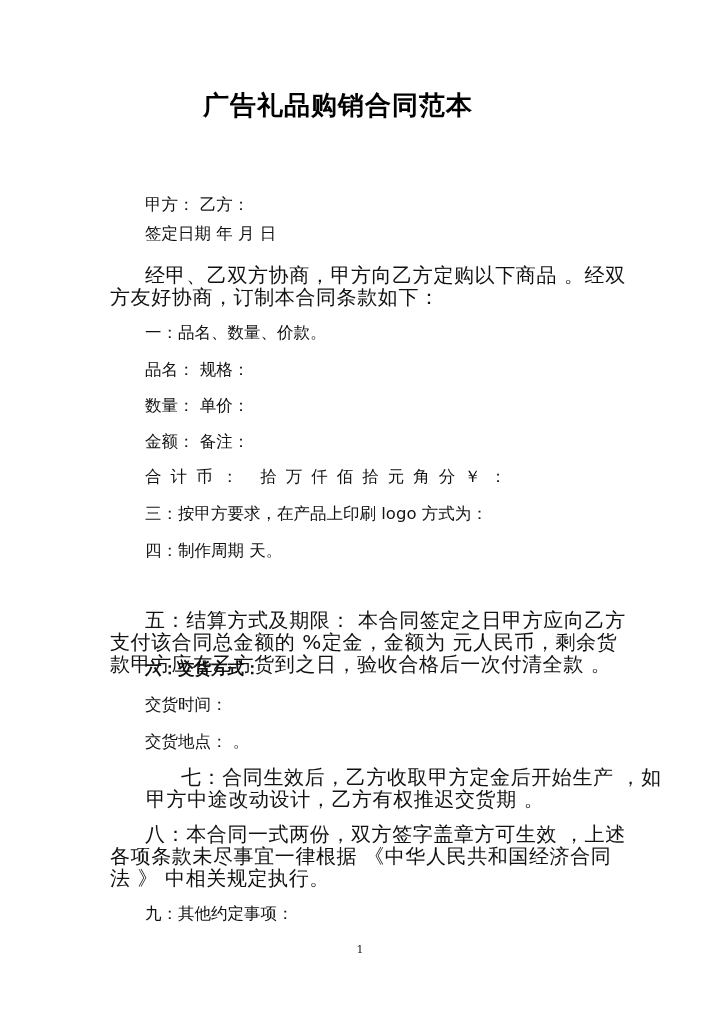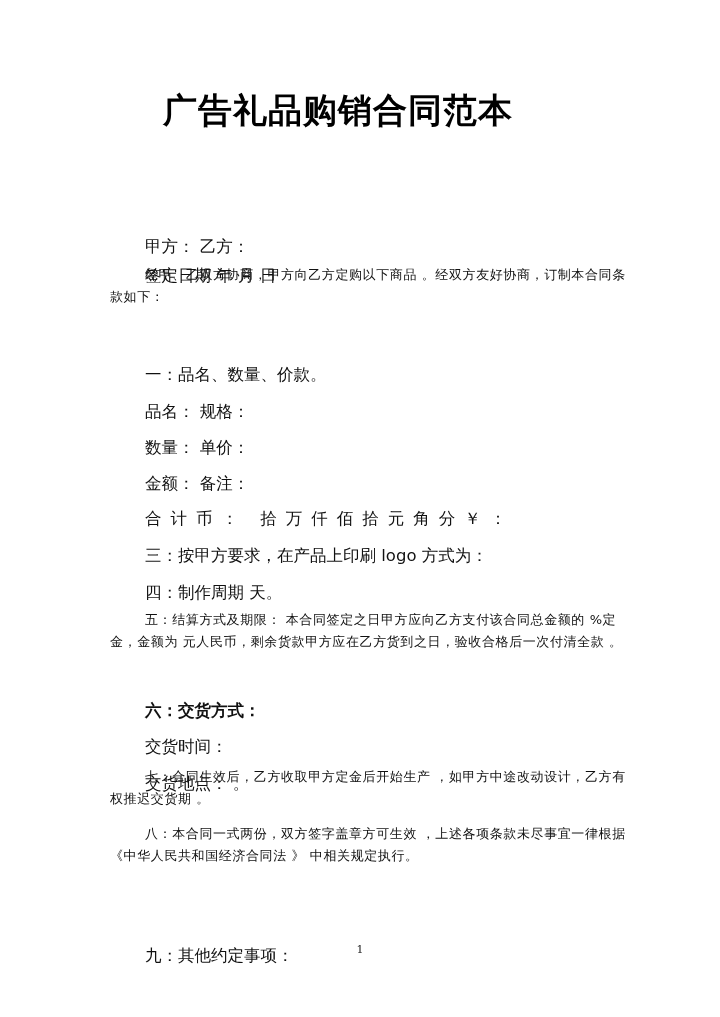--- a/index.html
+++ b/index.html
@@ -1,21 +1,21 @@
 <!DOCTYPE html>
 <html><head>
   <meta charset="utf-8">
   <style>
     html, body { margin:0; padding:0; background:#ffffff; }
     body { width:720px; height:1017px; position:relative; overflow:hidden;
       font-family:"DejaVu Sans", "Liberation Sans", sans-serif; color:#111111; }
     .title { position:absolute; left:0; width:676px; top:88px; text-align:center;
-      font-size:34px; font-weight:bold; letter-spacing:1px; color:#000; }
-    .line { position:absolute; font-size:16.5px; line-height:22px; white-space:nowrap; color:#111;margin-top:42px; }
-    .para { position:absolute; left:110px; width:520px; font-size:13px; line-height:22px;
+      font-size:26px; font-weight:bold; letter-spacing:1px; color:#000; }
+    .line { position:absolute; font-size:16.5px; line-height:22px; white-space:nowrap; color:#111; }
+    .para { position:absolute; left:110px; width:520px; font-size:20px; line-height:22px;
       text-indent:35px; color:#111; letter-spacing:0.6px; }
     .spaced { letter-spacing:9px;font-family:Liberation Serif, serif; }
     .pageno { position:absolute; left:0; width:720px; text-align:center; top:943px;
       font-family:"DejaVu Serif", serif; font-size:11px; color:#222; }
   </style>
 </head>
 <body>
 
 <div>
   <div class="title">广告礼品购销合同范本</div>
@@ -27,18 +27,18 @@
   <div class="line" style="left:145px; top:359px;">品名：   规格：</div>
   <div class="line" style="left:145px; top:395px;">数量：   单价：</div>
   <div class="line" style="left:145px; top:431px;">金额：   备注：</div>
   <div class="line spaced" style="left:145px; top:466px;">合计币： 拾万仟佰拾元角分￥：</div>
   <div class="line" style="left:145px; top:503px;">三：按甲方要求，在产品上印刷 logo 方式为：</div>
   <div class="line" style="left:145px; top:540px;">四：制作周期 天。</div>
   <div class="para" style="top:576px;margin-top:33px;">五：结算方式及期限：  本合同签定之日甲方应向乙方支付该合同总金额的 %定金，金额为 元人民币，剩余货款甲方应在乙方货到之日，验收合格后一次付清全款 。</div>
   <div class="line" style="left:145px; top:658px;font-weight:bold;">六：交货方式：</div>
   <div class="line" style="left:145px; top:694px;">交货时间：</div>
   <div class="line" style="left:145px; top:731px;">交货地点：  。</div>
-  <div class="para" style="top:766px;">七：合同生效后，乙方收取甲方定金后开始生产 ，如甲方中途改动设计，乙方有权推迟交货期 。</div>
+  <div class="para" style="top:766px;margin-left:36px;">七：合同生效后，乙方收取甲方定金后开始生产 ，如甲方中途改动设计，乙方有权推迟交货期 。</div>
   <div class="para" style="top:823px;">八：本合同一式两份，双方签字盖章方可生效 ，上述各项条款未尽事宜一律根据 《中华人民共和国经济合同法 》 中相关规定执行。</div>
   <div class="line" style="left:145px; top:903px;">九：其他约定事项：</div>
 
   <div class="pageno">1</div>
 </div>
 
 </body></html>

